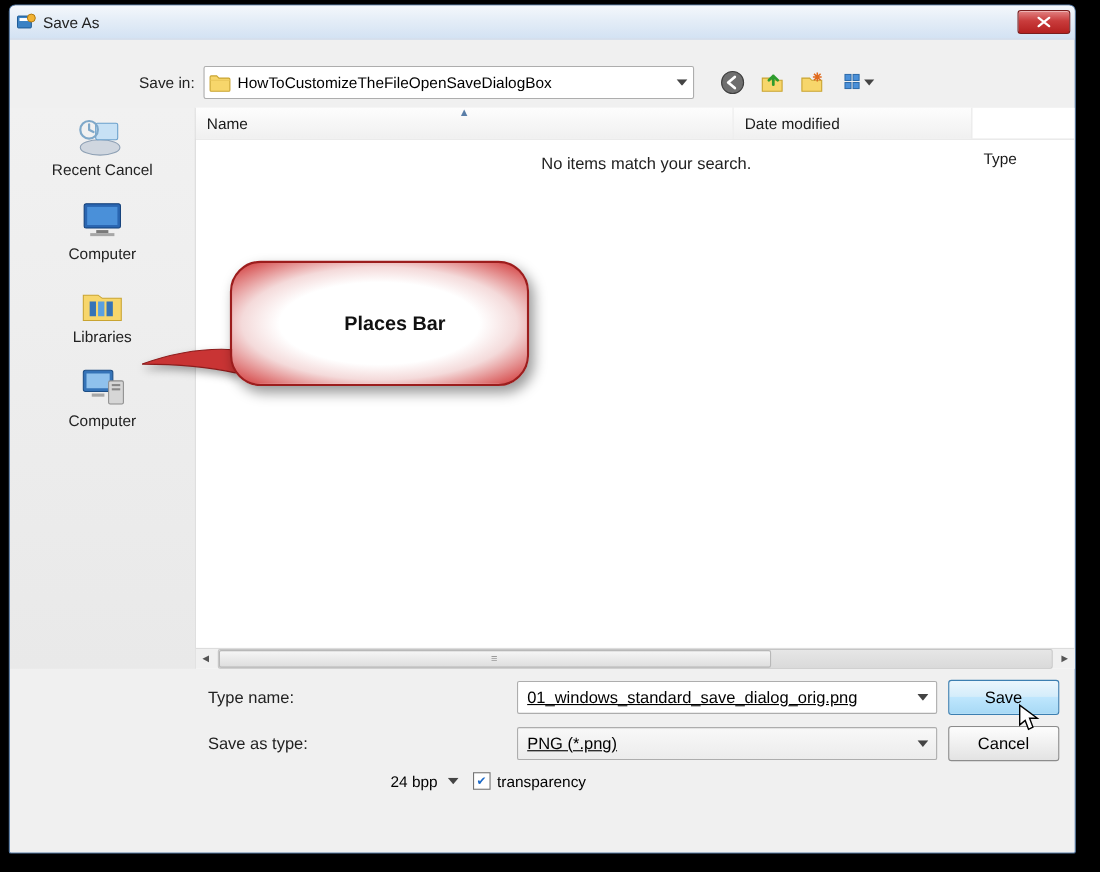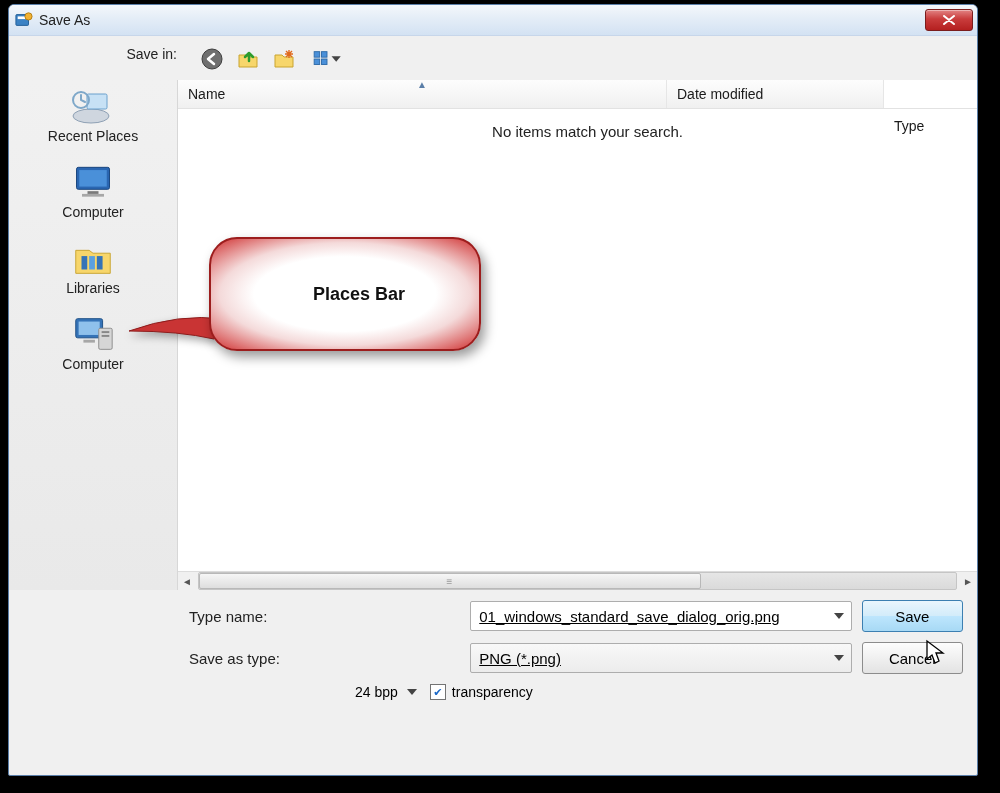--- a/index.html
+++ b/index.html
@@ -56,22 +56,24 @@
     color: white;
     font-weight: bold;
     font-size: 12px;
     box-shadow: inset 0 1px 0 rgba(255,255,255,0.4);
   }
   .close-btn svg { width: 12px; height: 10px; }
 
   
   .savein-row {
     display: flex;
+    align-items: center;
     gap: 8px;
     padding: 10px 12px 8px 12px;
+    margin-top: 14px;
   }
   .savein-row .label {
     width: 156px;
     text-align: right;
     font-size: 14px;
     color: #222;
   }
   .savein-combo {
     flex: 0 0 auto;
     display: flex;
@@ -364,20 +366,34 @@
     <span class="spacer"></span>
     <div class="close-btn">
       <svg viewBox="0 0 12 10">
         <path d="M1 1 L11 9 M11 1 L1 9" stroke="white" stroke-width="2" stroke-linecap="round"></path>
       </svg>
     </div>
   </div>
 
   <div class="savein-row">
     <div class="label">Save in:</div>
+    <div class="savein-combo">
+      <span class="folder-icon">
+        <svg viewBox="0 0 20 18">
+          <path d="M1 4 L1 16 Q1 17 2 17 L18 17 Q19 17 19 16 L19 6 Q19 5 18 5 L9 5 L7 3 L2 3 Q1 3 1 4 Z" fill="#f7d66b" stroke="#c9a431"></path>
+          <path d="M1 7 L19 7" stroke="#e8c558"></path>
+        </svg>
+      </span>
+      <span class="text">HowToCustomizeTheFileOpenSaveDialogBox</span>
+      <span class="dd-arrow">
+        <svg viewBox="0 0 10 6" width="10" height="6">
+            <path d="M0 0 L5 6 L10 0 Z" fill="#444"></path>
+          </svg>
+      </span>
+    </div>
     <div class="nav-icons">
       <div class="nav-btn">
         <svg viewBox="0 0 24 24" width="24" height="24">
           <circle cx="12" cy="12" r="10" fill="#6f6f6f" stroke="#3e3e3e"></circle>
           <path d="M14 7 L8 12 L14 17" stroke="white" stroke-width="2.5" fill="none" stroke-linecap="round" stroke-linejoin="round"></path>
         </svg>
       </div>
       <div class="nav-btn">
         <svg viewBox="0 0 24 24" width="24" height="24">
           <path d="M3 8 L3 20 L21 20 L21 10 L12 10 L10 8 Z" fill="#f7d66b" stroke="#c9a431"></path>
@@ -409,21 +425,21 @@
     <div class="places">
       <div class="place">
         <span class="ico">
           <svg viewBox="0 0 48 40" width="48" height="40">
             <ellipse cx="22" cy="30" rx="18" ry="7" fill="#cfd6df" stroke="#8ea0b4"></ellipse>
             <rect x="18" y="8" width="20" height="15" rx="1.5" fill="#c7e1f5" stroke="#6aa0cc"></rect>
             <circle cx="12" cy="14" r="8" fill="none" stroke="#7fa8c9" stroke-width="2"></circle>
             <path d="M12 9 L12 14 L16 16" stroke="#7fa8c9" stroke-width="2" fill="none" stroke-linecap="round"></path>
           </svg>
         </span>
-        <span>Recent Places</span>
+        <span>Recent Cancel</span>
       </div>
       <div class="place">
         <span class="ico">
           <svg viewBox="0 0 48 40" width="44" height="38">
             <rect x="6" y="4" width="36" height="24" rx="2" fill="#2a66b1" stroke="#113e78"></rect>
             <rect x="9" y="7" width="30" height="18" fill="#4a90d9"></rect>
             <rect x="18" y="30" width="12" height="3" fill="#7a7a7a"></rect>
             <rect x="12" y="33" width="24" height="3" fill="#a7a7a7"></rect>
           </svg>
         </span>

